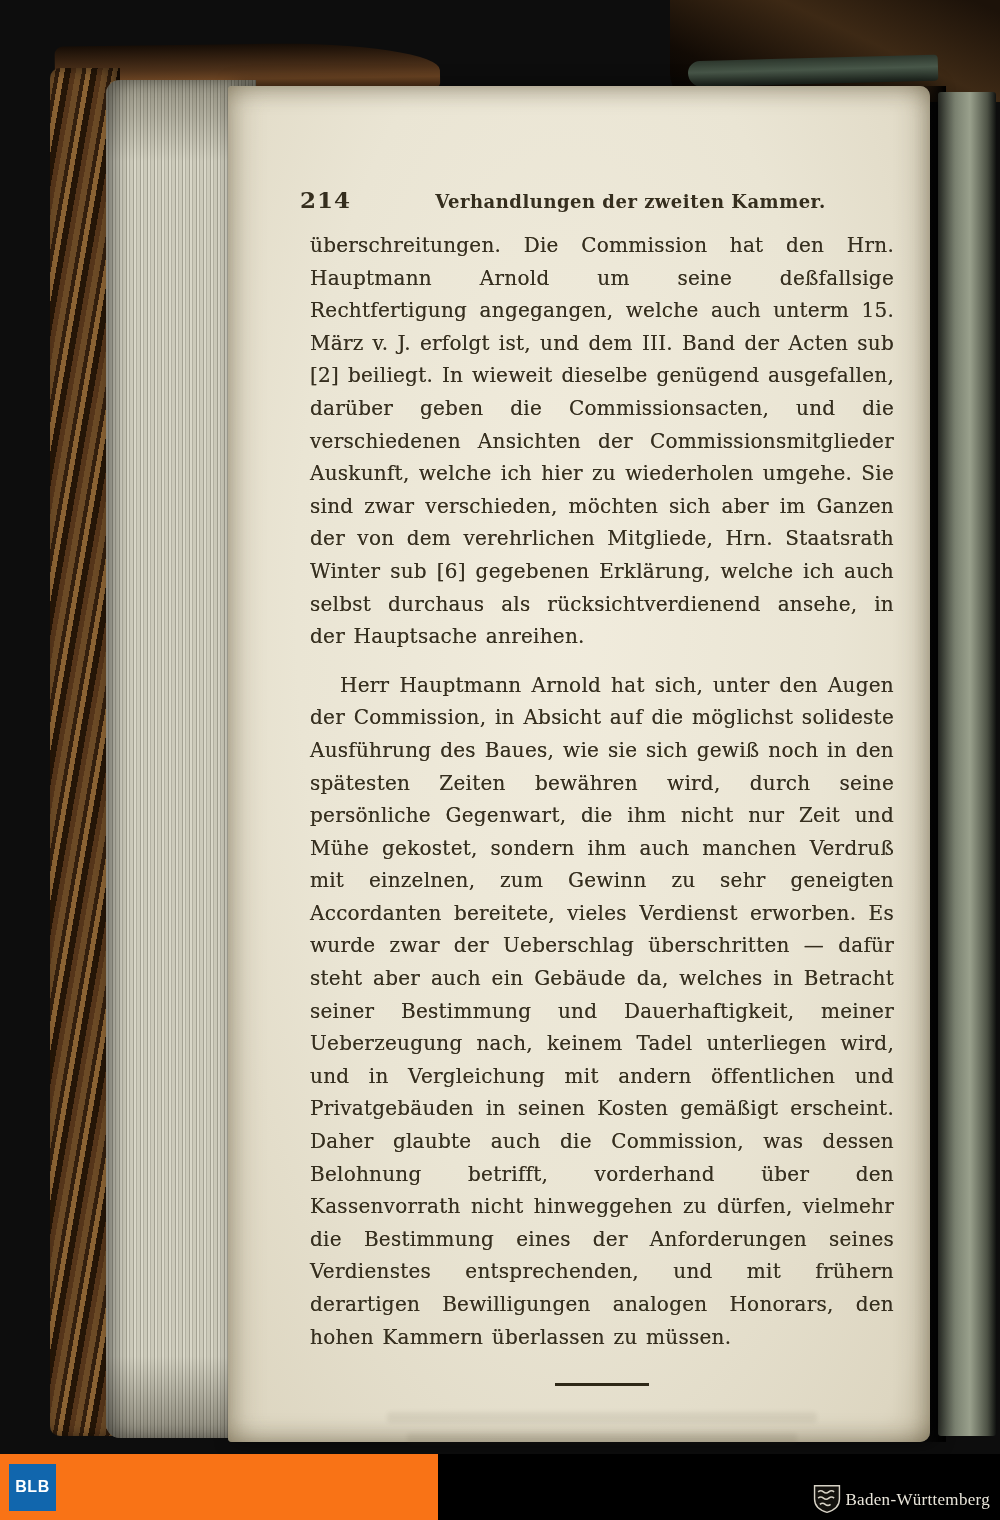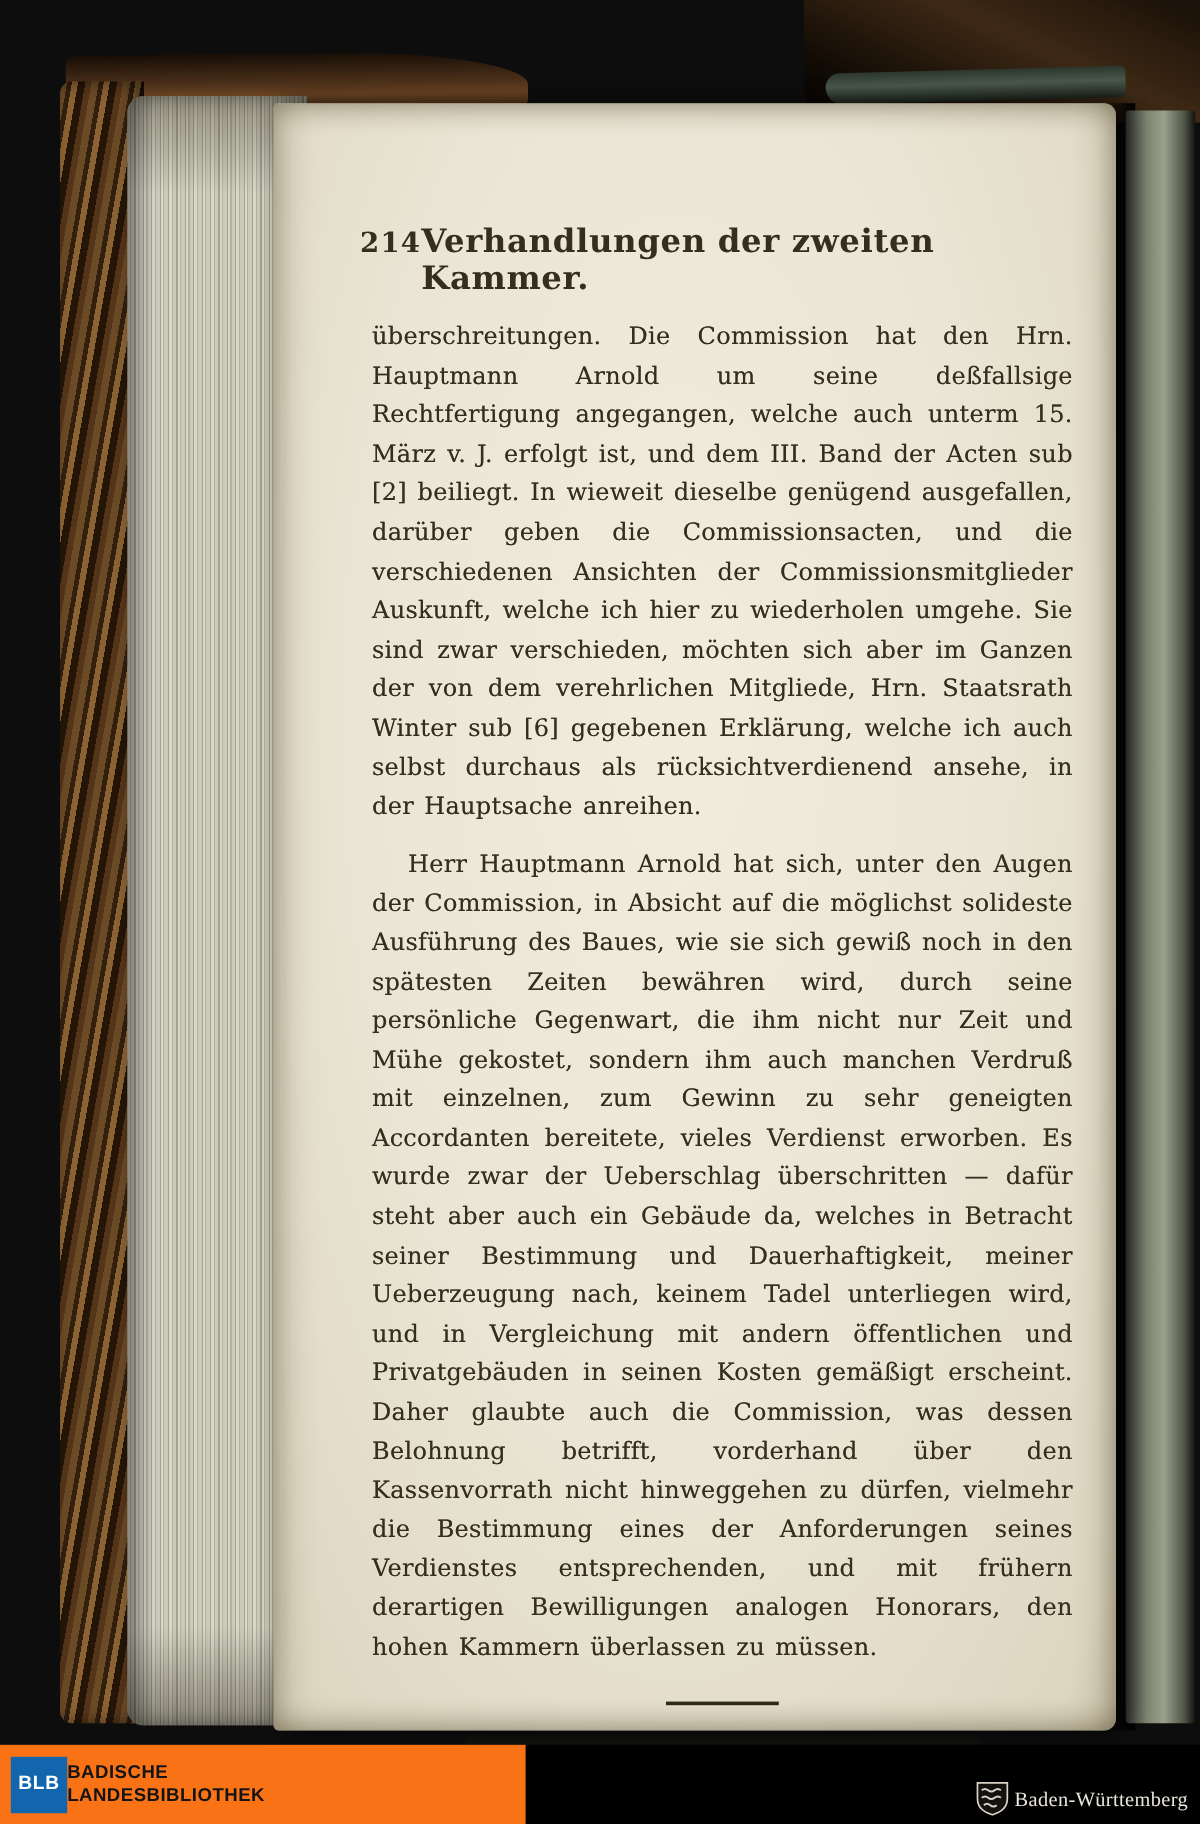--- a/index.html
+++ b/index.html
@@ -108,22 +108,22 @@
     margin-bottom: 13px;
     font-weight: bold;
   }
   .page-number {
     font-size: 23px;
     letter-spacing: 1px;
     margin-left: 6px;
   }
   .running-title {
     flex: 1;
-    text-align: left;
-    font-size: 27px;
+    text-align: center;
+    font-size: 18px;
     letter-spacing: .5px;
   }
   .body-paragraph {
     margin: 16px;
     font-size: 20px;
     line-height: 32.6px;
     text-align: justify;
     letter-spacing: .25px;
     word-spacing: 2px;
     font-weight: 500;
@@ -232,24 +232,20 @@
         <div class="ghost-line g2"></div>
       </div>
 
     </div>
   </div>
 
   <div class="footer-bar">
 
     <div class="library-branding">
       <div class="blb-logo">BLB</div>
-      <div class="library-name">
-        <div>BADISCHE</div>
-        <div>LANDESBIBLIOTHEK</div>
-      </div>
     </div>
 
     <div class="region-branding">
       <svg class="coat-of-arms" width="36" height="32" viewBox="0 0 40 36" aria-hidden="true">
         <path d="M6 3 h28 v15 c0 9 -7 13 -14 15 C13 31 6 27 6 18 Z" fill="#14120e" stroke="#d8d3c6" stroke-width="1.6"></path>
         <path d="M10 10 q3 -2.5 6 0 t6 0 t6 0" fill="none" stroke="#d8d3c6" stroke-width="1.8"></path>
         <path d="M10 17 q3 -2.5 6 0 t6 0 t6 0" fill="none" stroke="#d8d3c6" stroke-width="1.8"></path>
         <path d="M12 24 q3 -2.5 6 0 t6 0" fill="none" stroke="#d8d3c6" stroke-width="1.8"></path>
       </svg>
       <span class="region-label">Baden-Württemberg</span>

